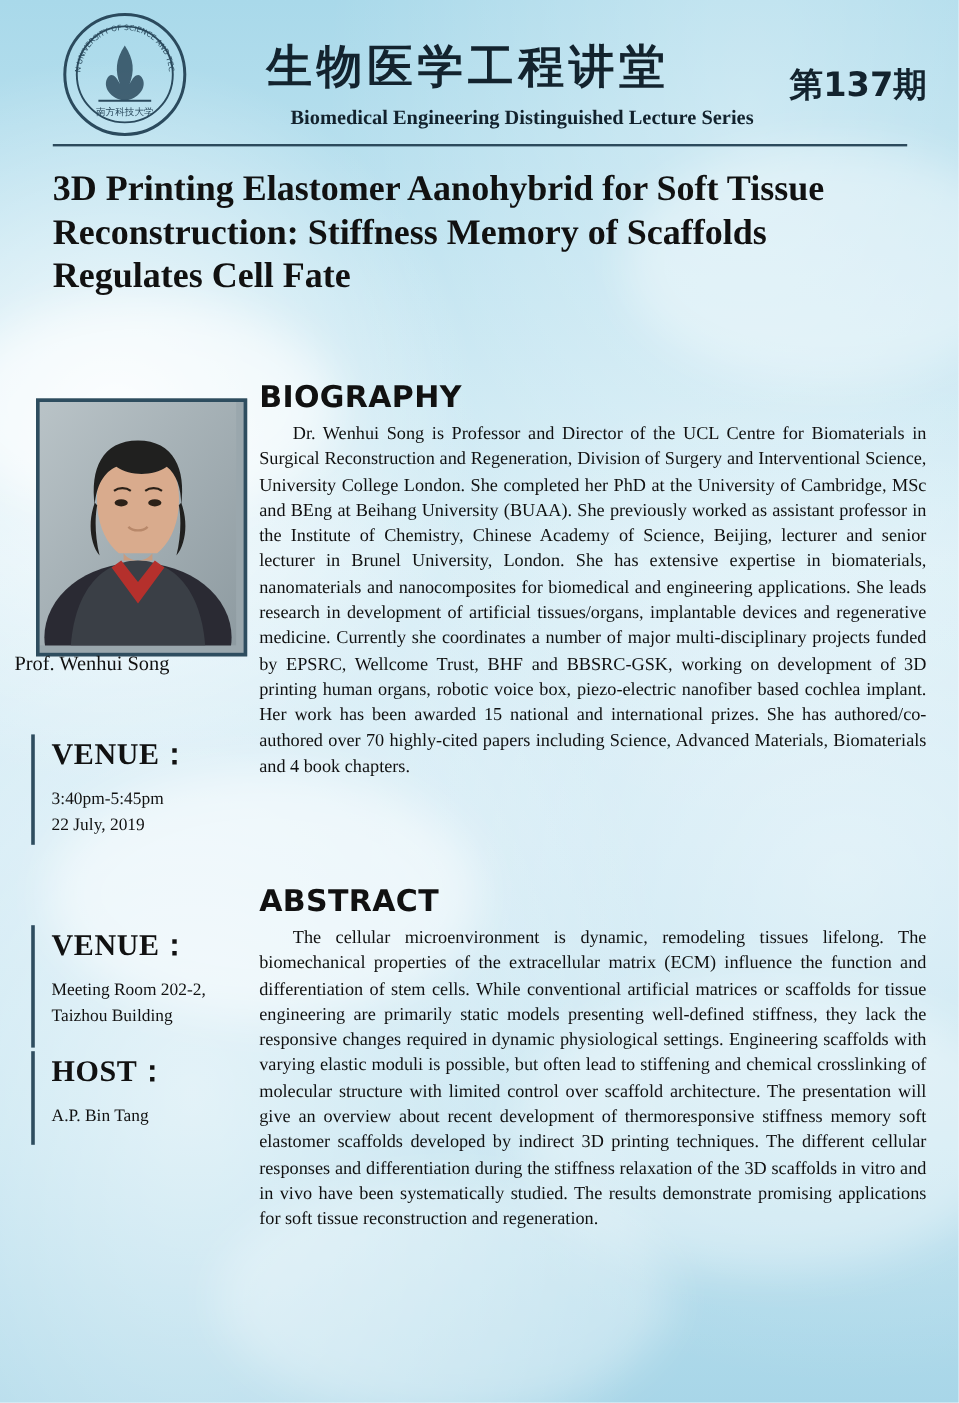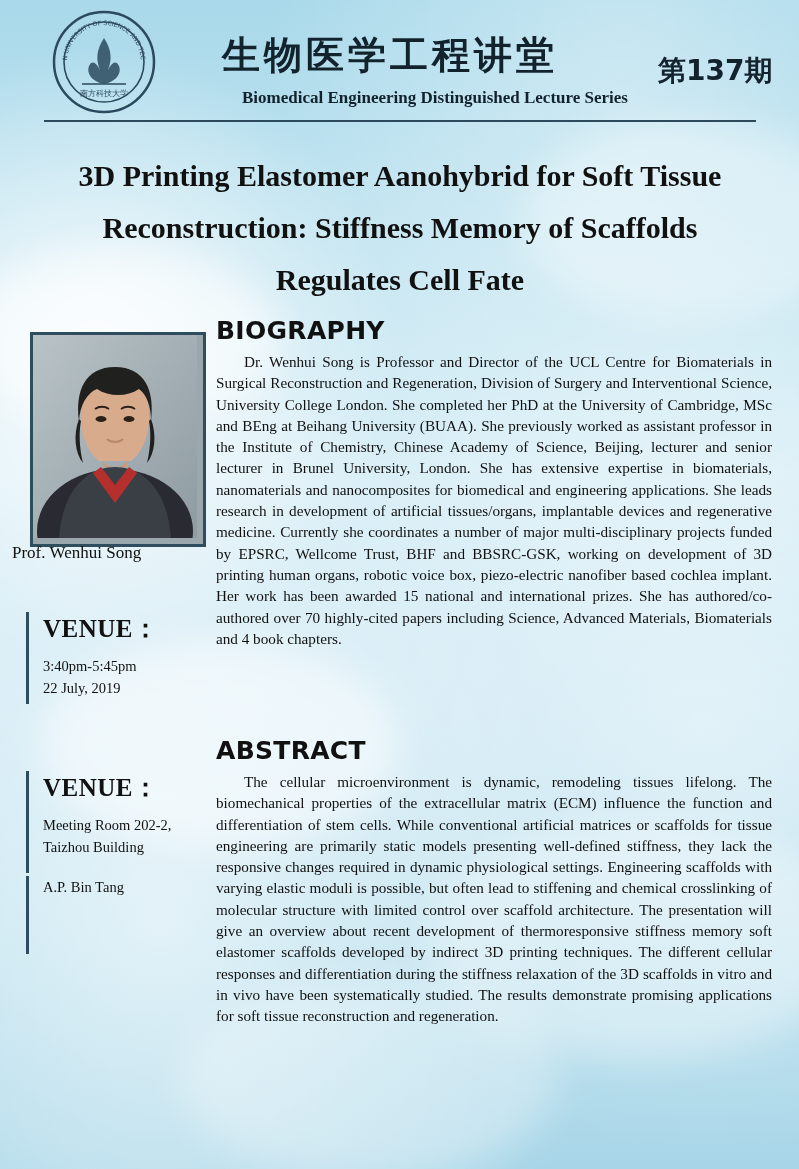--- a/index.html
+++ b/index.html
@@ -81,27 +81,26 @@
     position: absolute;
     left: 44px; top: 120px;
     width: 712px;
     height: 2px;
     background: #2c4a5c;
   }
 
   
   .title {
     position: absolute;
-    left: 44px; top: 150px;
+    left: 44px; top: 140px;
     width: 712px;
-    text-align: center;
     font-family: "Liberation Serif", serif;
     font-weight: bold;
     font-size: 30px;
-    line-height: 52px;
+    line-height: 36px;
     color: #111111;
   }
 
   
   .photo-frame {
     position: absolute;
     left: 30px; top: 332px;
     width: 170px; height: 209px;
     border: 3px solid #2e4d5f;
     overflow: hidden;
@@ -234,20 +233,21 @@
     <div class="ib-line">22 July, 2019</div>
   </div>
 
   <div class="infoblock ib-venue">
     <div class="ib-label">VENUE：</div>
     <div class="ib-line">Meeting Room 202-2,</div>
     <div class="ib-line">Taizhou Building</div>
   </div>
 
   <div class="infoblock ib-host">
+    <div class="ib-label">HOST：</div>
     <div class="ib-line">A.P. Bin Tang</div>
   </div>
 
   <div class="section sec-bio">
     <div class="sec-head">BIOGRAPHY</div>
     <div class="sec-body">Dr. Wenhui Song is Professor and Director of the UCL Centre for Biomaterials in Surgical Reconstruction and Regeneration, Division of Surgery and Interventional Science, University College London. She completed her PhD at the University of Cambridge, MSc and BEng at Beihang University (BUAA). She previously worked as assistant professor in the Institute of Chemistry, Chinese Academy of Science, Beijing, lecturer and senior lecturer in Brunel University, London. She has extensive expertise in biomaterials, nanomaterials and nanocomposites for biomedical and engineering applications. She leads research in development of artificial tissues/organs, implantable devices and regenerative medicine.  Currently she coordinates a number of major multi-disciplinary projects funded by EPSRC, Wellcome Trust, BHF and BBSRC-GSK, working on development of 3D printing human organs, robotic voice box, piezo-electric nanofiber based cochlea implant. Her work has been awarded 15 national and international prizes. She has authored/co-authored over 70 highly-cited papers including Science, Advanced Materials, Biomaterials and 4 book chapters.</div>
   </div>
 
   <div class="section sec-abs">
     <div class="sec-head">ABSTRACT</div>

